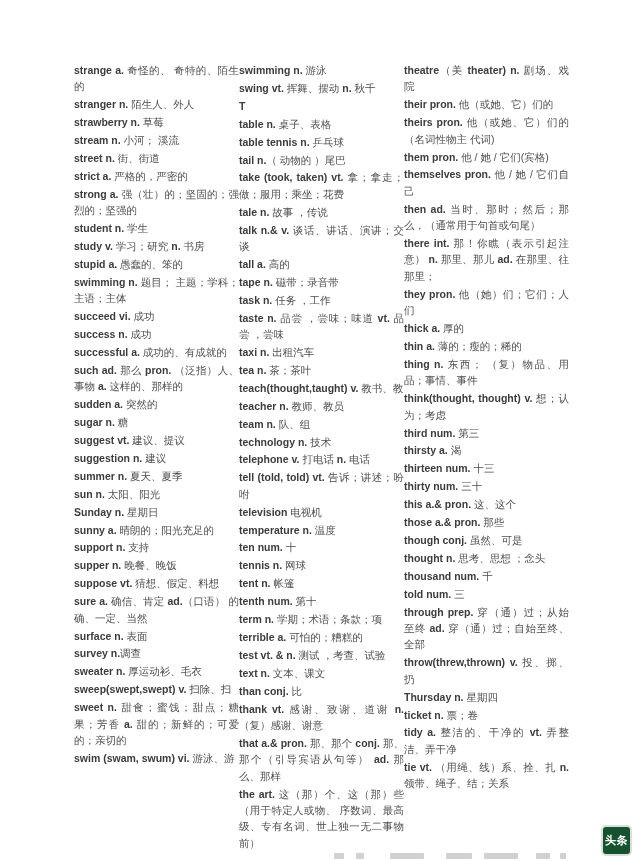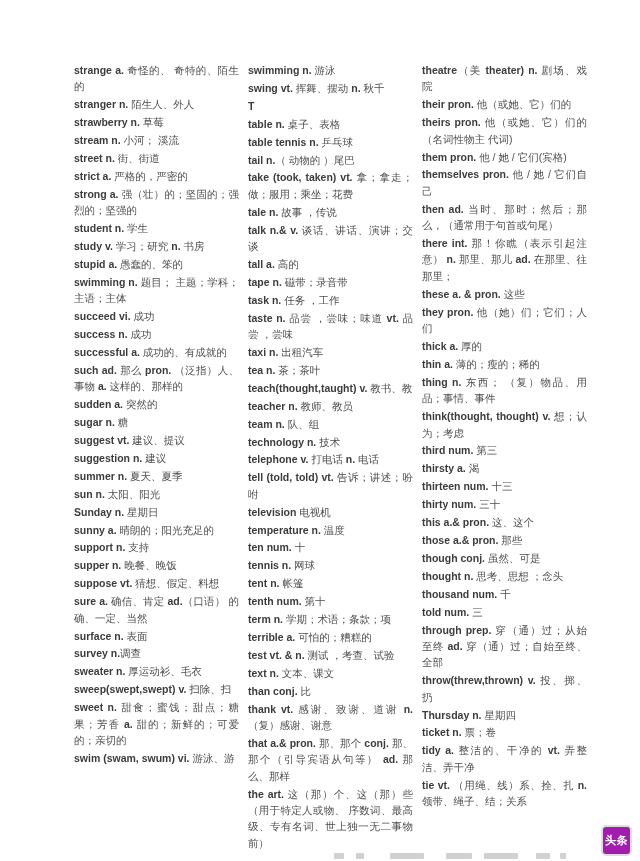--- a/index.html
+++ b/index.html
@@ -9,36 +9,36 @@
     font-family:"Liberation Sans","DejaVu Sans",sans-serif;
     position:relative;
     overflow:hidden;
     color:#4a4a4a;
   }
   .page {
     position:absolute; top:0; left:0; width:640px; height:861px;
   }
   .columns {
     position:absolute; top:62px; left:74px;
-    display:flex; gap:9px;
+    display:flex; 
   }
   .col { width:165px; }
   .entry {
     font-size:10.5px;
     line-height:16.4px;
     text-align:justify;
     margin-bottom:1.5px;
     word-break:break-word;
   }
   .en { font-weight:700; color:#3c3c3c; }
   .zh { font-weight:400; color:#4e4e4e; }
   .watermark {
     position:absolute; right:8px; bottom:5px;
     width:31px; height:31px;
-    background:#a21caf;
+    background:#14532d;
     border:2px solid #dedede;
     border-radius:5px;
     display:flex; align-items:center; justify-content:center;
     color:#ffffff; font-weight:700; font-size:11px;
     letter-spacing:0.5px;
   }
   .cropped-strip { position:absolute; top:852px; left:0; width:640px; height:9px; }
   .cropped-strip i {
     position:absolute; top:1px; height:6px;
     background:#9a9a9a; opacity:.45; border-radius:1px; display:block;
@@ -123,21 +123,20 @@
         <div class="entry"><span class="en">the art.</span><span class="zh"> 这（那）个、这（那）些（用于特定人或物、 序数词、最高级、专有名词、世上独一无二事物前）</span></div>
       </div>
     <div class="col">
         <div class="entry"><span class="en">theatre</span><span class="zh">（美 </span><span class="en">theater) n.</span><span class="zh"> 剧场、戏院</span></div>
         <div class="entry"><span class="en">their pron.</span><span class="zh"> 他（或她、它）们的</span></div>
         <div class="entry"><span class="en">theirs pron.</span><span class="zh"> 他（或她、它）们的（名词性物主 代词)</span></div>
         <div class="entry"><span class="en">them pron.</span><span class="zh"> 他 / 她 / 它们(宾格)</span></div>
         <div class="entry"><span class="en">themselves pron.</span><span class="zh"> 他 / 她 / 它们自己</span></div>
         <div class="entry"><span class="en">then ad.</span><span class="zh"> 当时、那时；然后；那么，（通常用于句首或句尾）</span></div>
         <div class="entry"><span class="en">there int.</span><span class="zh"> 那！你瞧（表示引起注意） </span><span class="en">n.</span><span class="zh"> 那里、那儿 </span><span class="en">ad.</span><span class="zh"> 在那里、往那里；</span></div>
-        <div class="entry"><span class="en">these a. &amp; pron.</span><span class="zh"> 这些</span></div>
         <div class="entry"><span class="en">they pron.</span><span class="zh"> 他（她）们；它们；人们</span></div>
         <div class="entry"><span class="en">thick a.</span><span class="zh"> 厚的</span></div>
         <div class="entry"><span class="en">thin a.</span><span class="zh"> 薄的；瘦的；稀的</span></div>
         <div class="entry"><span class="en">thing n.</span><span class="zh"> 东西； （复）物品、用品；事情、事件</span></div>
         <div class="entry"><span class="en">think(thought, thought) v.</span><span class="zh"> 想；认为；考虑</span></div>
         <div class="entry"><span class="en">third num.</span><span class="zh"> 第三</span></div>
         <div class="entry"><span class="en">thirsty a.</span><span class="zh"> 渴</span></div>
         <div class="entry"><span class="en">thirteen num.</span><span class="zh"> 十三</span></div>
         <div class="entry"><span class="en">thirty num.</span><span class="zh"> 三十</span></div>
         <div class="entry"><span class="en">this a.&amp; pron.</span><span class="zh"> 这、这个</span></div>

